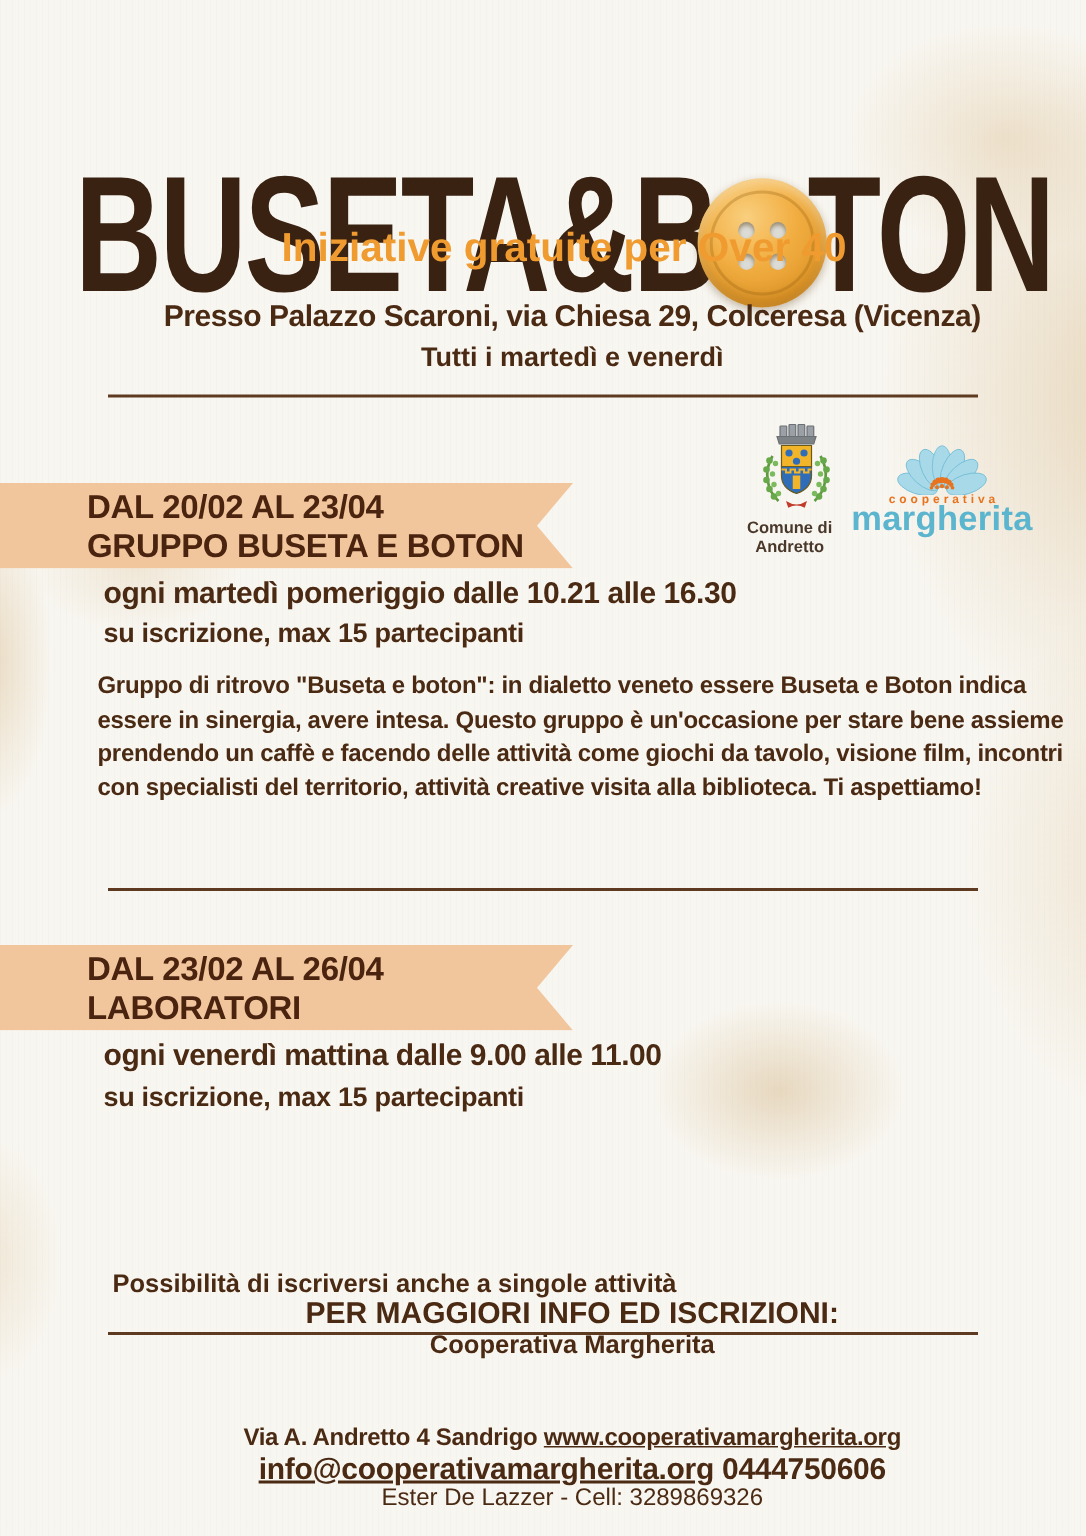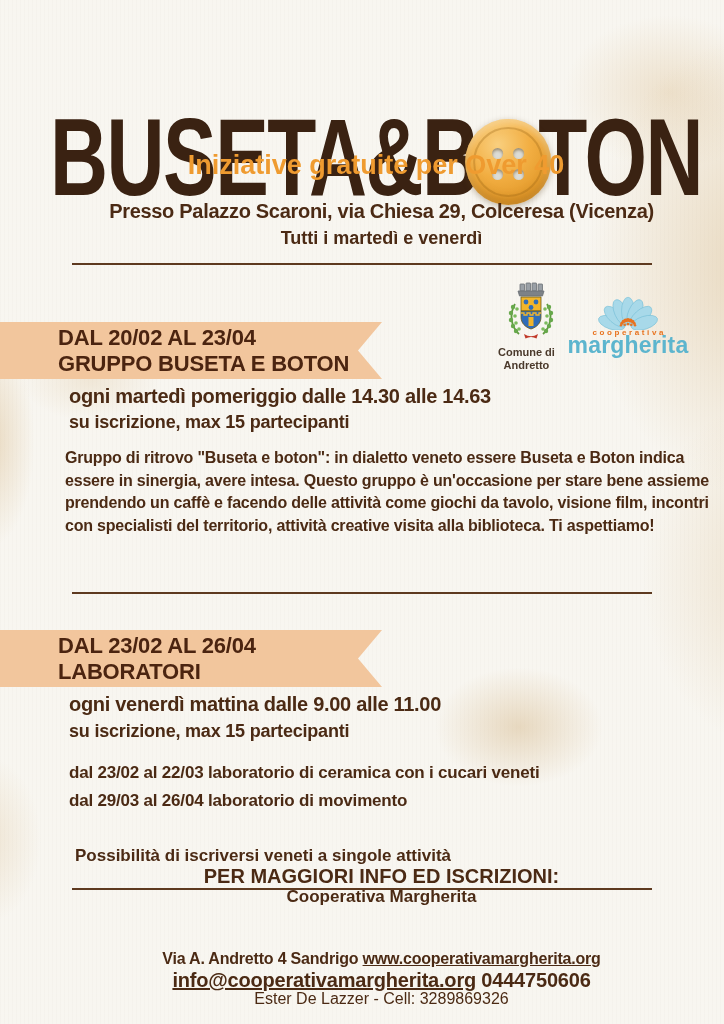--- a/index.html
+++ b/index.html
@@ -179,37 +179,33 @@
       </g>
     </svg>
     <div class="coop">cooperativa</div>
     <div class="marg">margherita</div>
   </div>
 
   <div id="ribbon1" class="abs ribbon">
     <div>DAL 20/02 AL 23/04</div>
     <div>GRUPPO BUSETA E BOTON</div>
   </div>
-  <div id="sched1" class="abs sched brown">ogni martedì pomeriggio dalle 14.30 alle 14.63</div>
+  <div id="sched1" class="abs sched brown">ogni martedì pomeriggio dalle 10.21 alle 16.30</div>
   <div id="reg1" class="abs reg brown">su iscrizione, max 15 partecipanti</div>
   <div id="para1" class="abs brown">Gruppo di ritrovo "Buseta e boton": in dialetto veneto essere Buseta e Boton indica essere in sinergia, avere intesa. Questo gruppo è un'occasione per stare bene assieme prendendo un caffè e facendo delle attività come giochi da tavolo, visione film, incontri con specialisti del territorio, attività creative visita alla biblioteca. Ti aspettiamo!</div>
 
   <div id="div2" class="abs divider"></div>
 
   <div id="ribbon2" class="abs ribbon">
     <div>DAL 23/02 AL 26/04</div>
     <div>LABORATORI</div>
   </div>
   <div id="sched2" class="abs sched brown">ogni venerdì mattina dalle 9.00 alle 11.00</div>
   <div id="reg2" class="abs reg brown">su iscrizione, max 15 partecipanti</div>
-  <div id="labs" class="abs brown">
-    <div>dal 23/02 al 22/03 laboratorio di ceramica con i cucari veneti</div>
-    <div>dal 29/03 al 26/04 laboratorio di movimento</div>
-  </div>
-  <div id="note" class="abs brown">Possibilità di iscriversi veneti a singole attività</div>
+  <div id="note" class="abs brown">Possibilità di iscriversi anche a singole attività</div>
 
   <div id="div3" class="abs divider"></div>
 
   <div id="f-head" class="abs center brown">PER MAGGIORI INFO ED ISCRIZIONI:</div>
   <div id="f-org" class="abs center brown">Cooperativa Margherita</div>
   <div id="f-addr" class="abs center brown">
     <span>Via A. Andretto 4 Sandrigo </span><span class="linkish">www.cooperativamargherita.org</span>
   </div>
   <div id="f-mail" class="abs center brown">
     <span class="linkish">info@cooperativamargherita.org</span><span> 0444750606</span>

